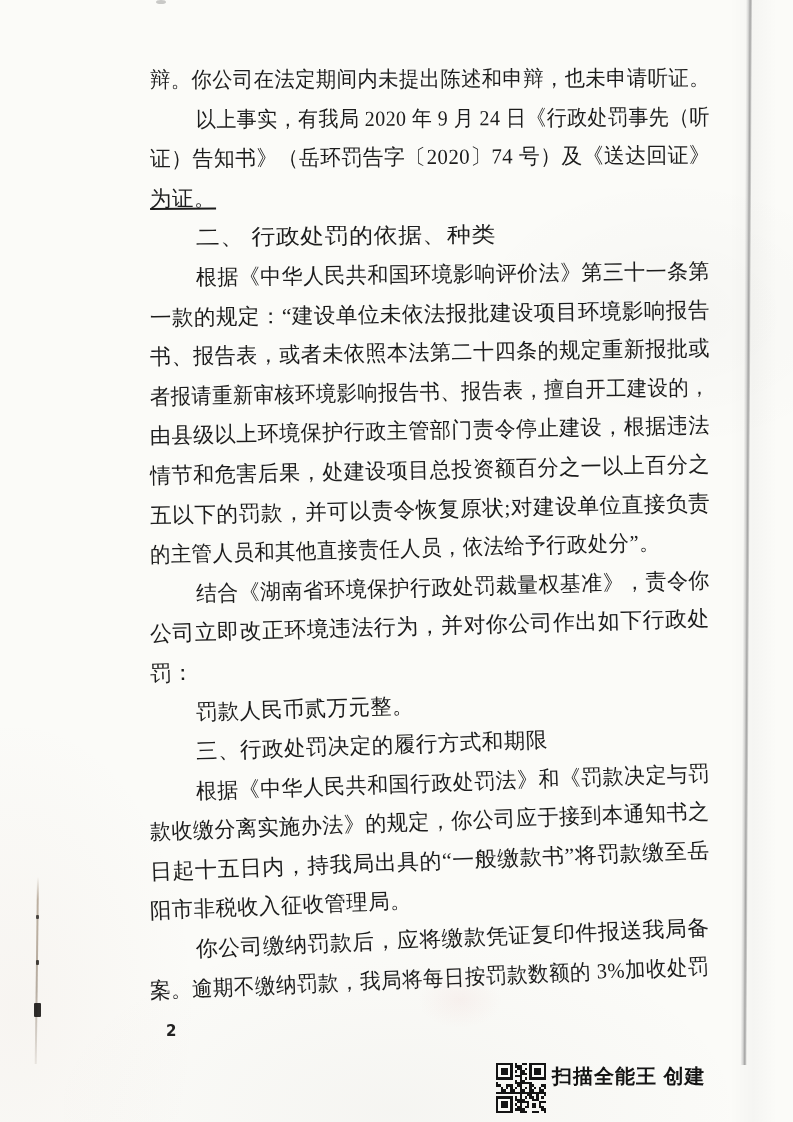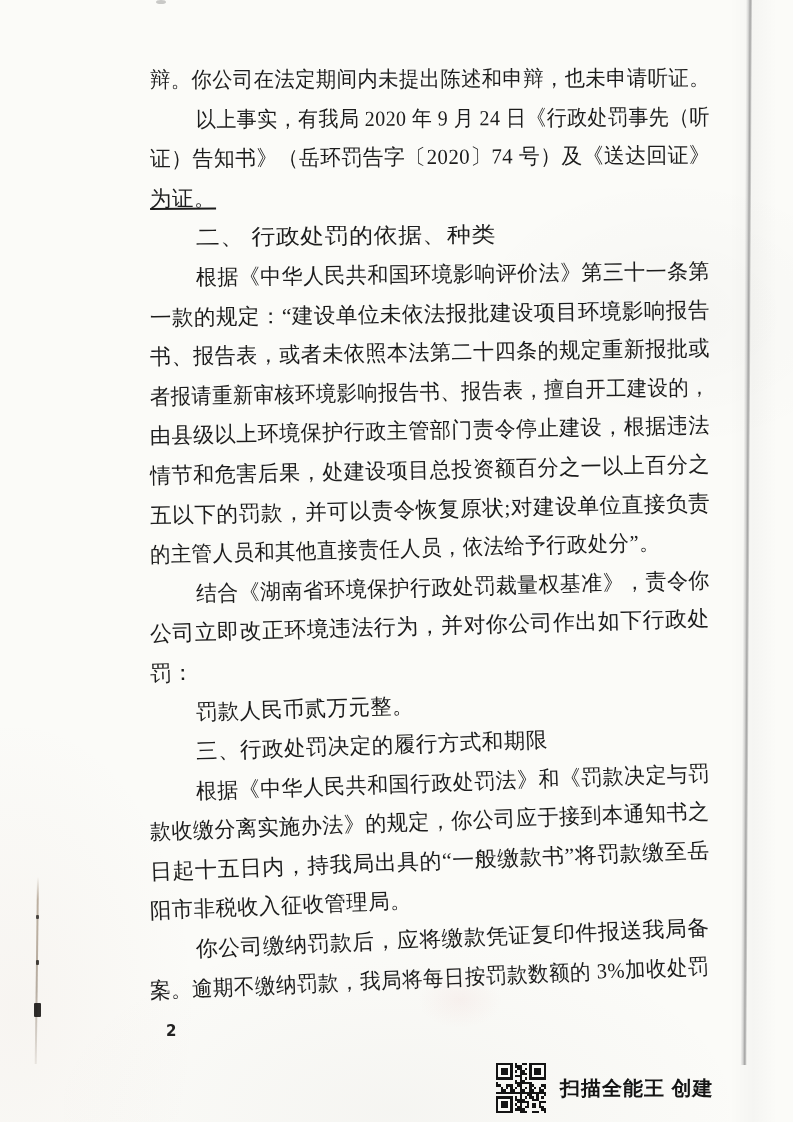--- a/index.html
+++ b/index.html
@@ -32,21 +32,21 @@
     transform-origin:0 50%;
   }
   .line.indent{padding-left:46px;}
   .page-number{
     position:absolute;left:166px;top:1022px;
     font-family:"DejaVu Sans","Liberation Sans",sans-serif;
     font-size:15px;font-weight:700;color:#222;
   }
   .footer{
     position:absolute;left:495px;top:1063px;height:50px;
-    display:flex;align-items:center;gap:13px;
+    display:flex;align-items:flex-start;gap:5px;
   }
   .footer .qr{width:52px;height:50px;display:block;}
   .footer .wm-text{
     font-family:"Liberation Sans","DejaVu Sans",sans-serif;
     font-size:20px;font-weight:600;letter-spacing:1px;color:#141414;
     white-space:pre;
   }
   
   .artifact-right-line{
     position:absolute;left:746px;top:0;width:6px;height:1065px;

